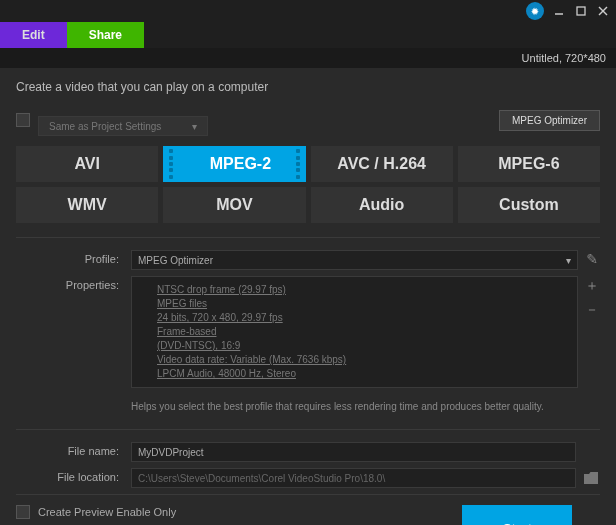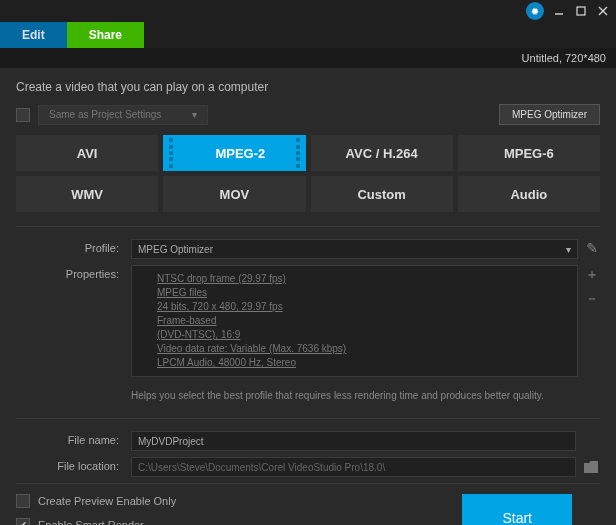--- a/index.html
+++ b/index.html
@@ -36,21 +36,21 @@
     display: flex;
     height: 26px;
     background: #1f1f1f;
   }
   .tab {
     padding: 0 22px;
     display: flex; align-items: center;
     font-size: 12px;
     font-weight: 600;
     color: #ddd;
-    background: #0369a1;
+    background: #6d28d9;
   }
   .tab.active { background: #3fb500; color: #fff; }
   
   .docbar {
     height: 20px;
     background: #1a1a1a;
     display: flex; align-items: center; justify-content: flex-end;
     padding-right: 10px;
     color: #ccc;
     font-size: 11px;
@@ -70,37 +70,38 @@
   .chk {
     width: 14px; height: 14px; background: #3a3a3a; border: 1px solid #555;
     display:flex; align-items:center; justify-content:center;
   }
   .chk.checked::after { content: "✔"; color:#ddd; font-size:9px; }
   .same-settings {
     background: #333; border: 1px solid #3a3a3a; color: #777;
     height: 20px; display: flex; align-items: center; padding: 0 10px;
     width: 170px; justify-content: space-between;
     font-size: 10px;
+    margin-top: 12px;
   }
   .mpeg-opt-btn {
     background: #3a3a3a; border: 1px solid #555; color: #ddd;
     font-size: 10px; padding: 4px 12px;
   }
   
   .formats {
     display: grid;
     grid-template-columns: repeat(4, 1fr);
     gap: 5px;
     margin-bottom: 14px;
   }
   .fmt {
     height: 36px;
     background: #333333;
     display: flex; align-items: center; justify-content: center;
-    color: #ddd; font-size: 13px; font-weight: 600;
+    color: #ddd; font-size: 16px; font-weight: 600;
     position: relative;
   }
   .fmt.selected { background: #00a4e4; color: #fff; position: relative; padding-left: 12px; }
   .filmstrip {
     position: absolute; top: 0; bottom: 0; width: 10px;
     display: flex; flex-direction: column; justify-content: space-around;
     padding: 2px 0;
   }
   .filmstrip.left { left: 3px; }
   .filmstrip.right { right: 3px; }
@@ -235,22 +236,22 @@
           <span></span>
           <span></span>
           <span></span>
           <span></span>
         </div>
     </div>
     <div class="fmt">AVC / H.264</div>
     <div class="fmt">MPEG-6</div>
     <div class="fmt">WMV</div>
     <div class="fmt">MOV</div>
+    <div class="fmt">Audio</div>
     <div class="fmt">Custom</div>
-    <div class="fmt">Audio</div>
   </div>
 
   <div class="section">
 
     <div class="formrow">
       <div class="formlabel">Profile:</div>
       <div class="formctl">
         <div class="select">
           <span>MPEG Optimizer</span>
           <span>▾</span>

